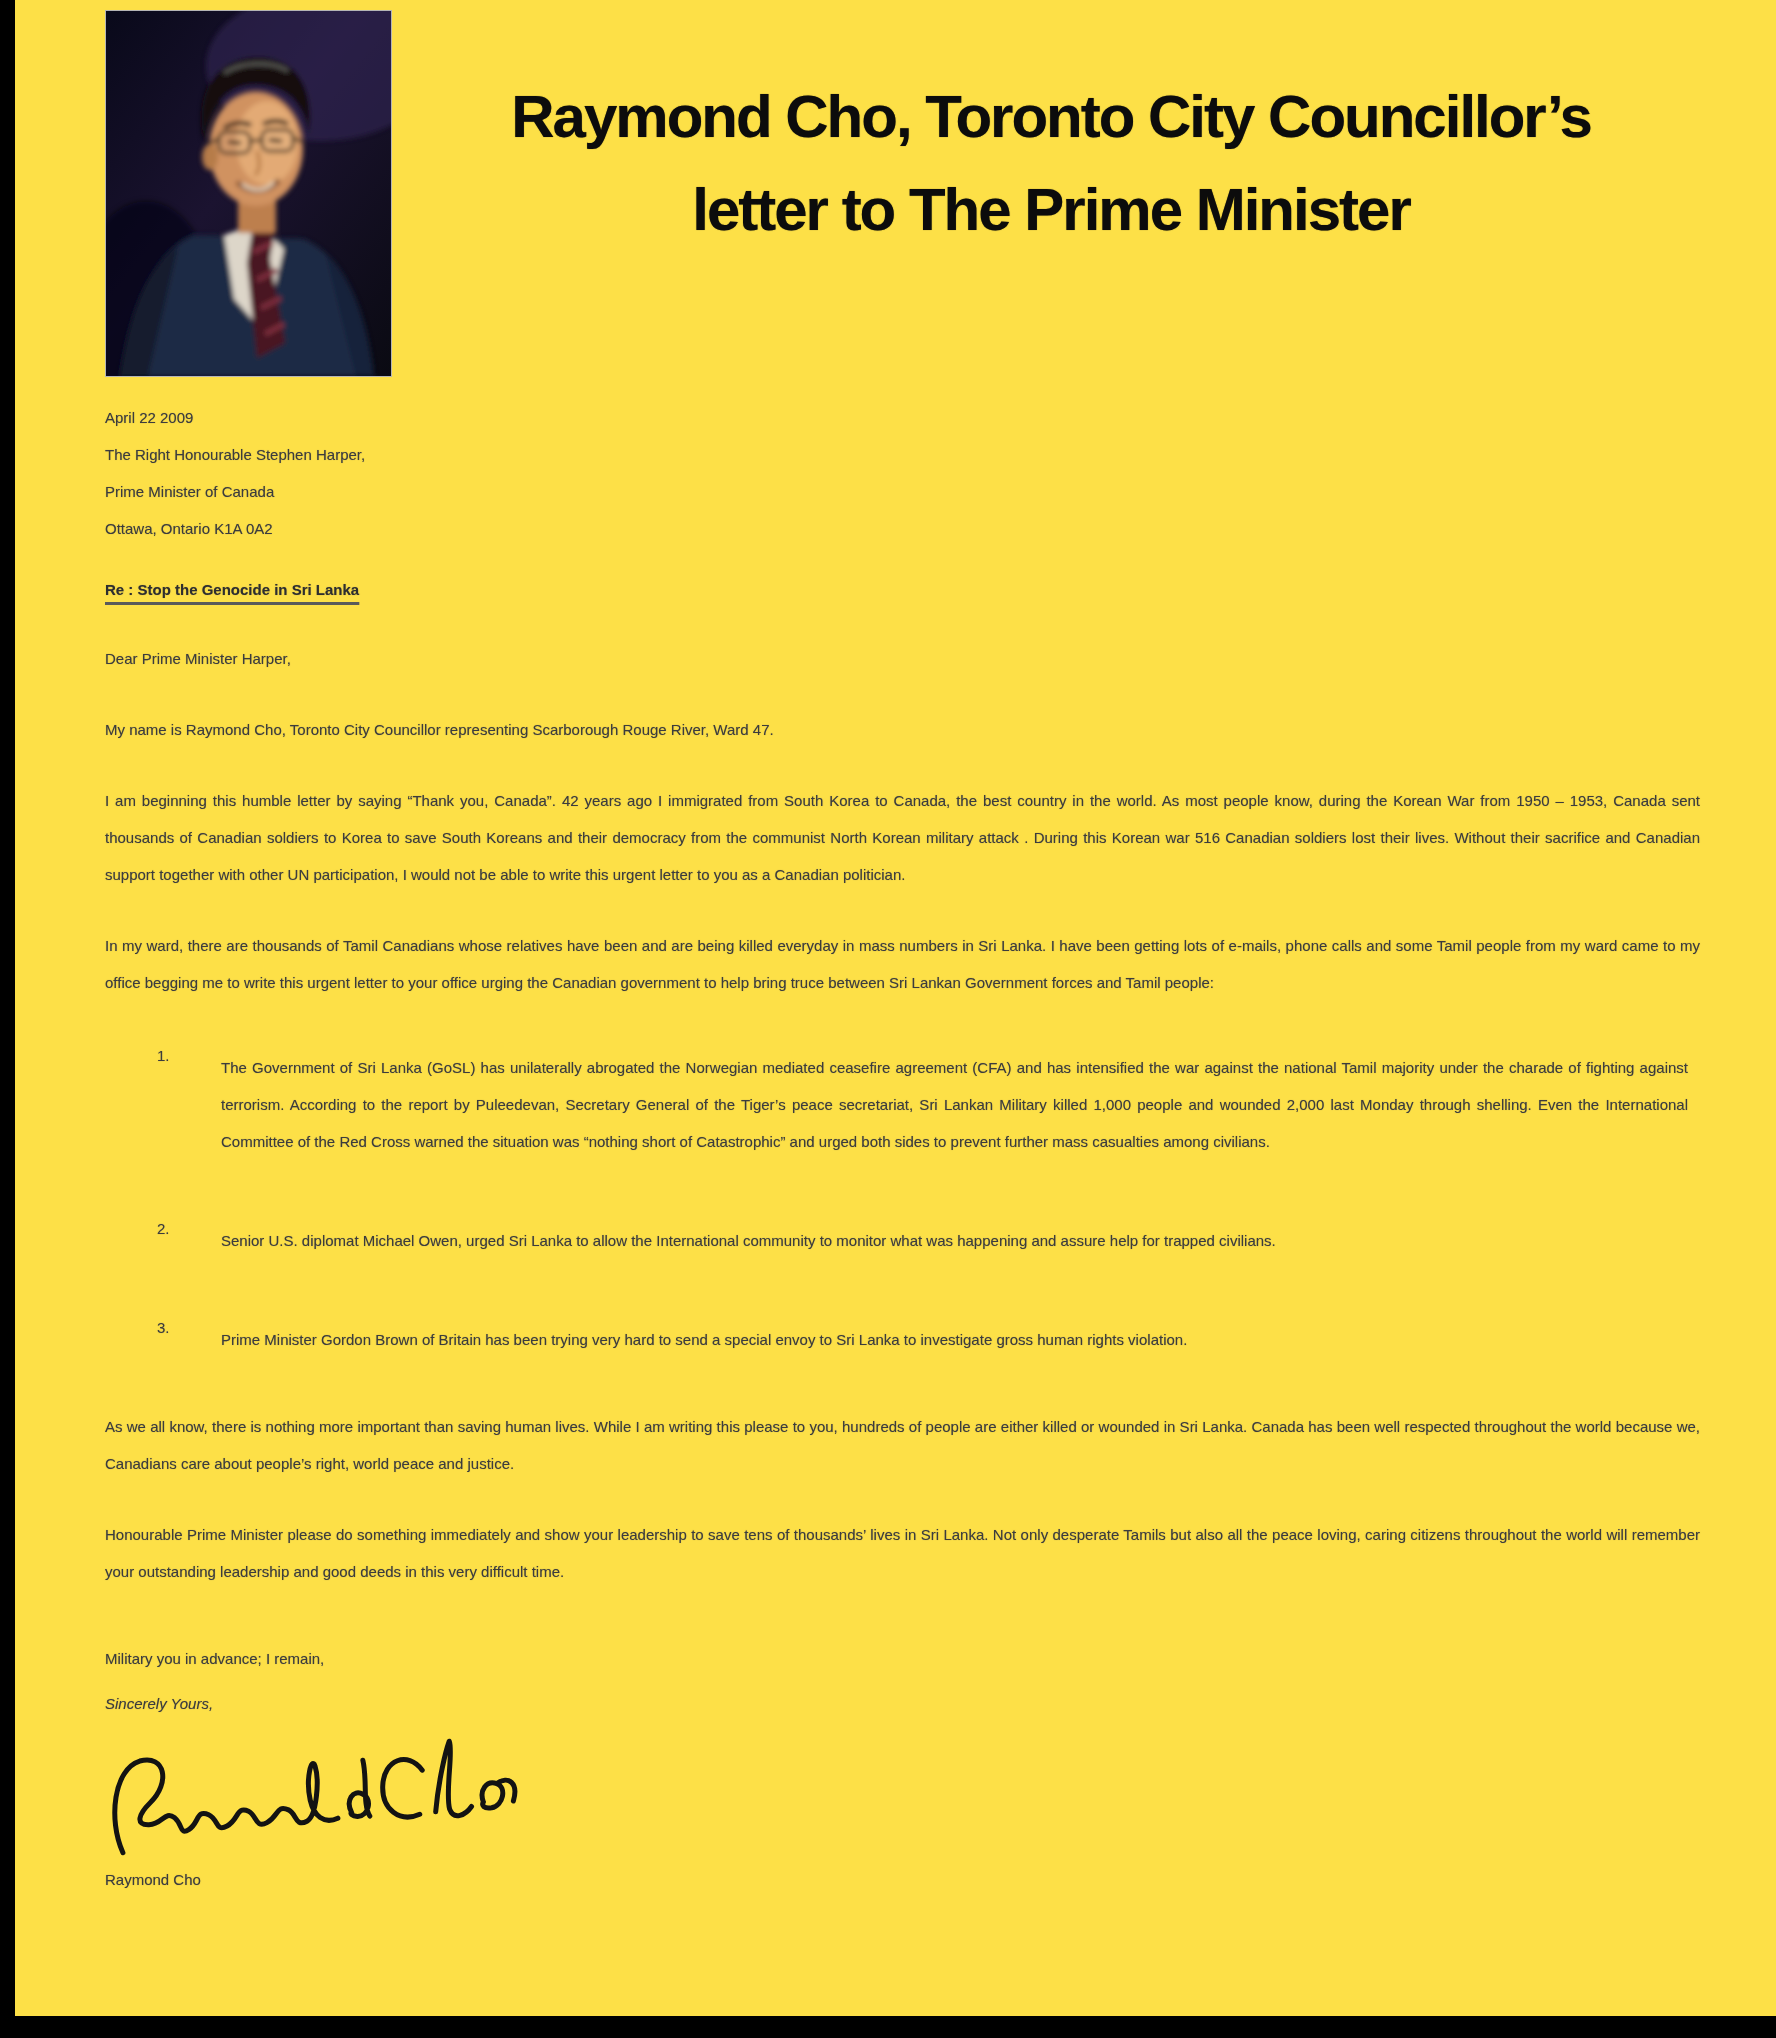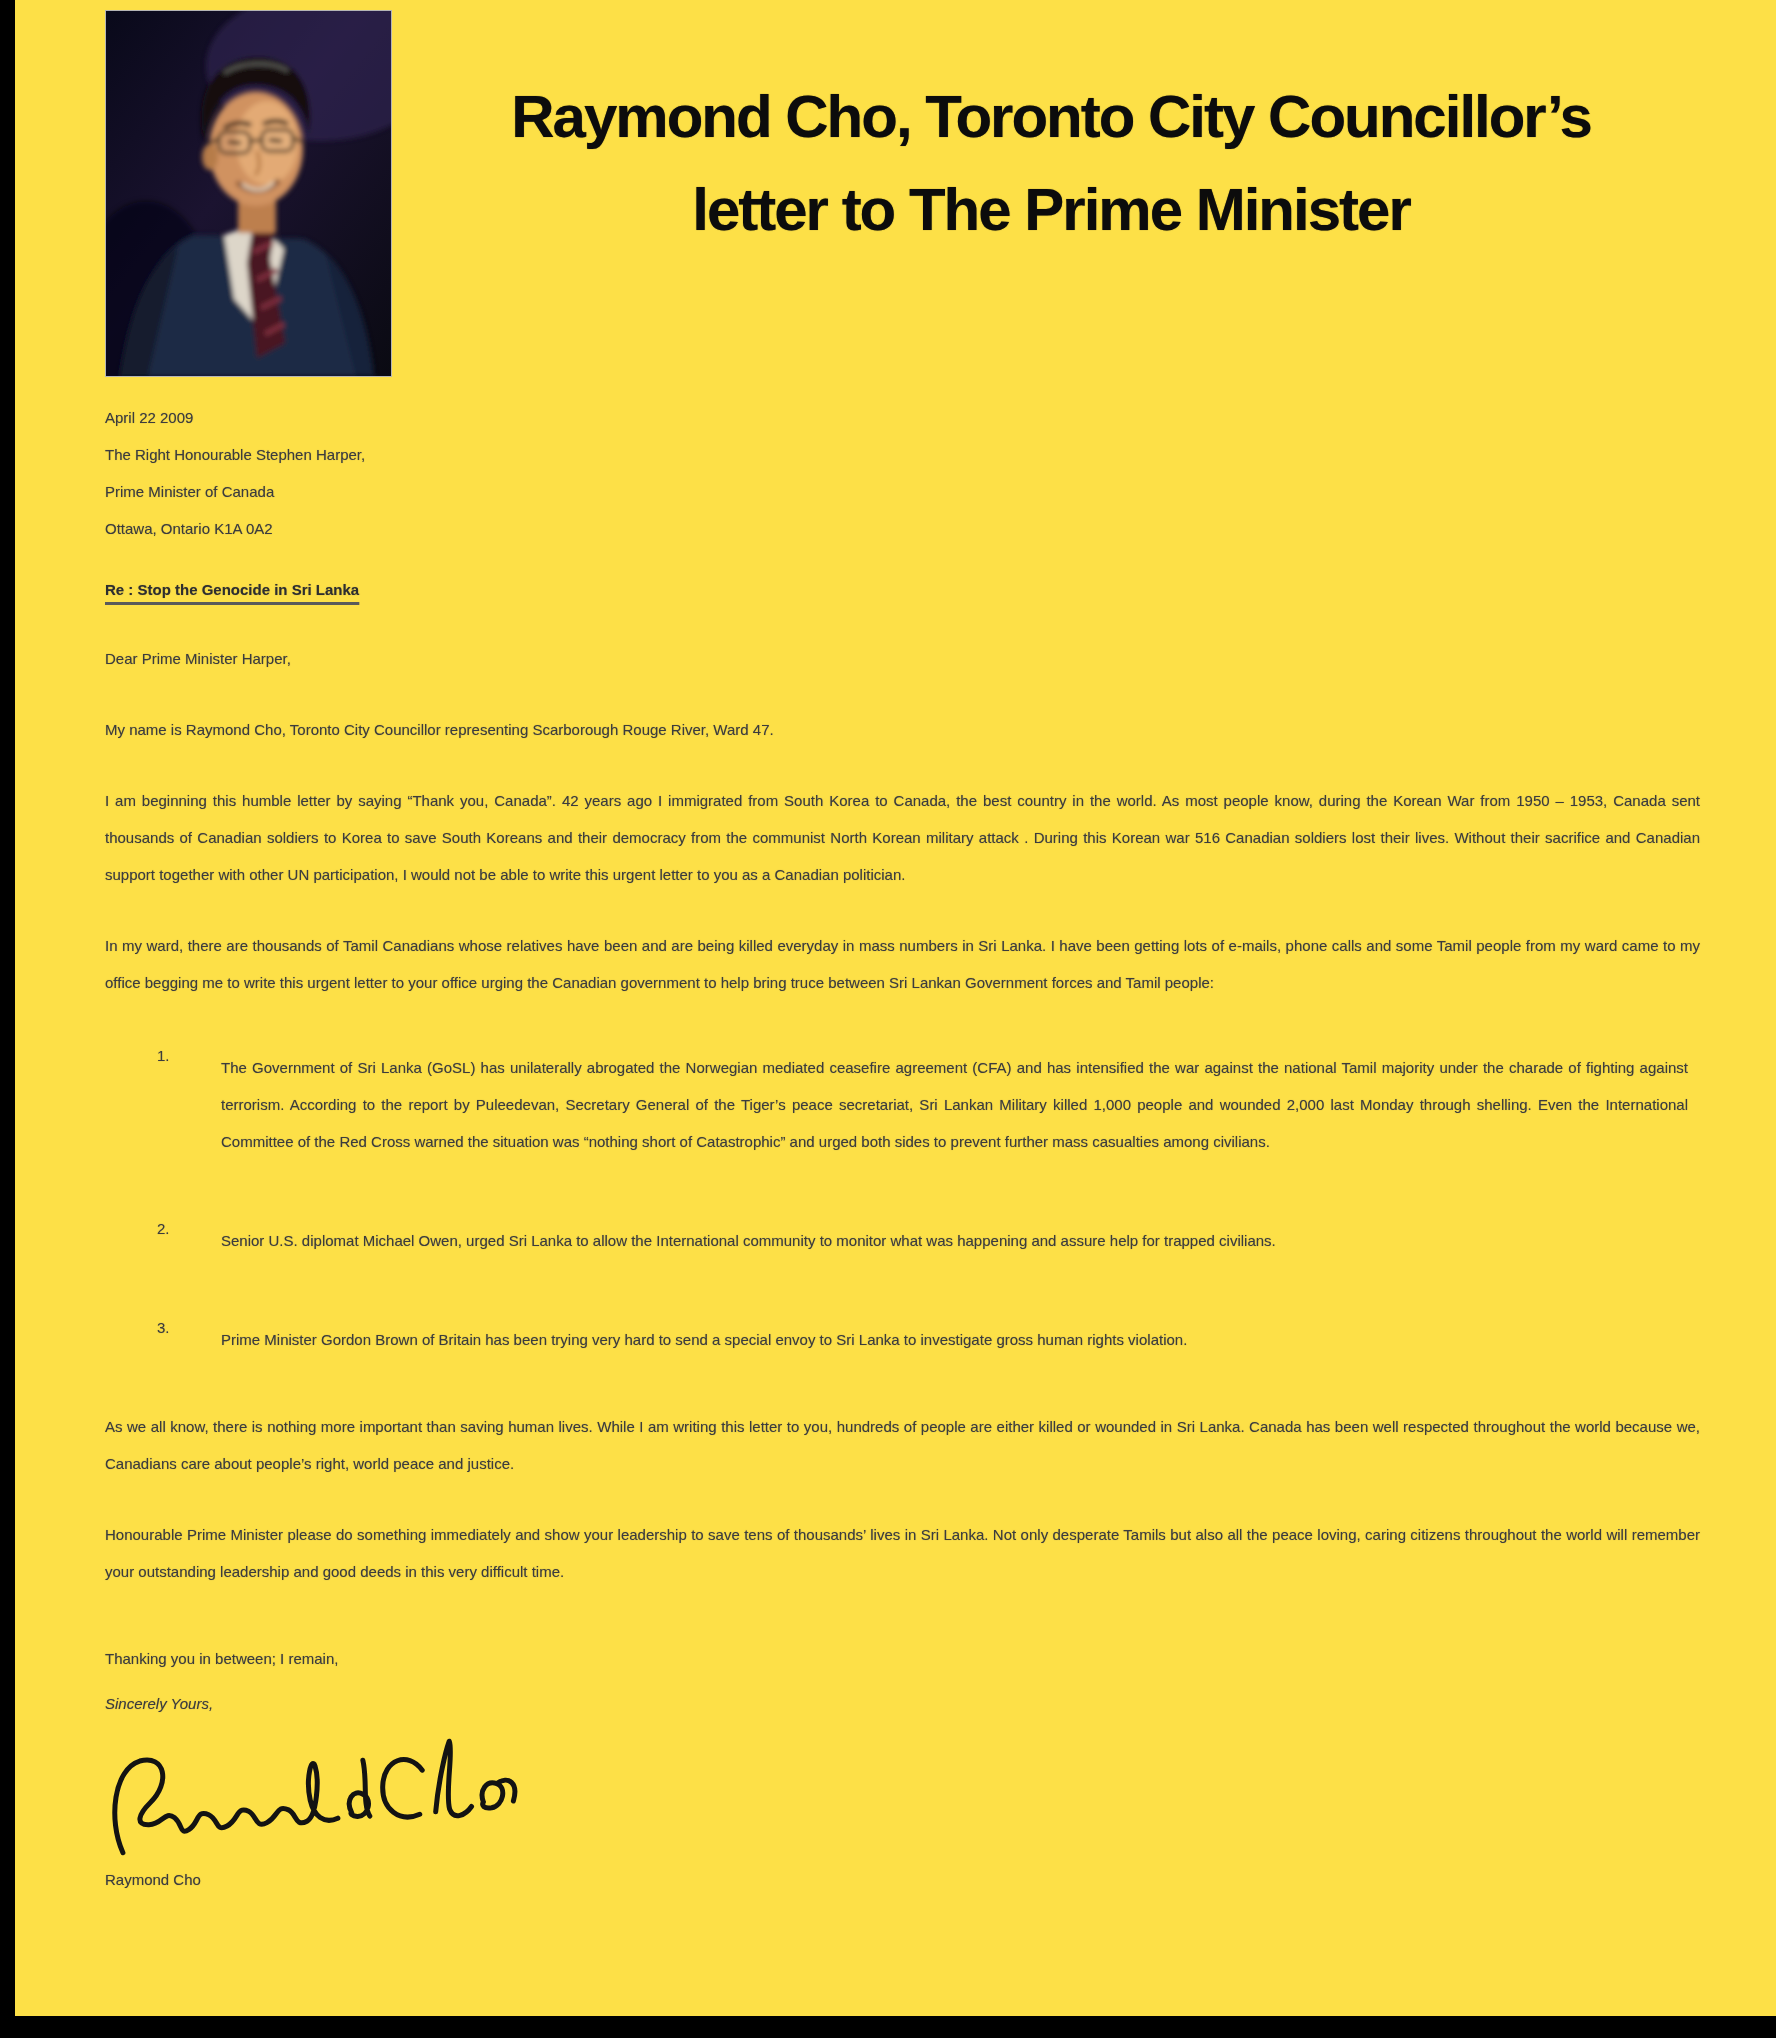--- a/index.html
+++ b/index.html
@@ -183,24 +183,24 @@
       <div class="list-item">
         <span class="scan body-text num">2.</span>
         <p class="scan body-text item-text">Senior U.S. diplomat Michael Owen,  urged Sri Lanka to allow the International community to monitor what was happening and assure  help for trapped civilians.</p>
       </div>
       <div class="list-item">
         <span class="scan body-text num">3.</span>
         <p class="scan body-text item-text">Prime Minister Gordon Brown of Britain has been trying very hard to send a special envoy to Sri Lanka to investigate gross human rights violation.</p>
       </div>
     </div>
 
-    <p class="scan body-text para" style="margin-top:12px">As we all know, there is nothing more important than saving human lives.  While I am writing this letter to you, hundreds of people are either killed or wounded in Sri Lanka.   Canada has been well respected throughout the world because we, Canadians care about people’s right, world peace and justice.</p>
+    <p class="scan body-text para" style="margin-top:12px">As we all know, there is nothing more important than saving human lives.  While I am writing this please to you, hundreds of people are either killed or wounded in Sri Lanka.   Canada has been well respected throughout the world because we, Canadians care about people’s right, world peace and justice.</p>
     <p class="scan body-text para">Honourable Prime Minister please do something immediately and show your leadership to save tens of thousands’ lives in Sri Lanka. Not only desperate Tamils but also all the peace loving, caring citizens throughout the world will remember your outstanding leadership and good deeds in this very difficult time.</p>
 
-    <div class="scan body-text closing-1">Thanking you in between; I remain,</div>
+    <div class="scan body-text closing-1">Military you in advance; I remain,</div>
     <div class="scan body-text closing-2">Sincerely Yours,</div>
 
     <div class="signature-wrap">
       <svg viewBox="0 0 440 132" aria-hidden="true">
         <g fill="none" stroke="#131313" stroke-width="5" stroke-linecap="round" stroke-linejoin="round">
           <path d="M28,118 C14,84 22,34 48,27 C74,21 78,50 57,69 C45,80 41,91 55,91 C69,91 71,77 81,85 C89,92 85,103 95,97 C105,91 103,77 115,83 C125,88 121,101 133,95 C145,89 143,75 155,81 C163,85 161,99 173,93 C185,87 183,75 195,81 C203,85 201,99 213,93 C223,88 227,52 223,38 C220,28 213,50 217,72 C220,88 230,97 244,91"></path>
           <path d="M258,86 C252,74 260,62 270,68 C280,74 274,90 264,90 C258,90 256,86 258,86 M271,34 C275,54 269,78 276,90"></path>
           <path d="M330,46 C316,26 292,34 290,60 C288,84 306,98 326,90"></path>
           <path d="M342,88 C346,56 354,28 358,18 C362,28 352,68 356,86 C360,98 372,92 378,84"></path>
           <path d="M390,80 C386,68 394,58 404,62 C414,66 410,84 398,86 C390,87 388,83 390,80 M404,62 C416,54 426,62 420,80"></path>

